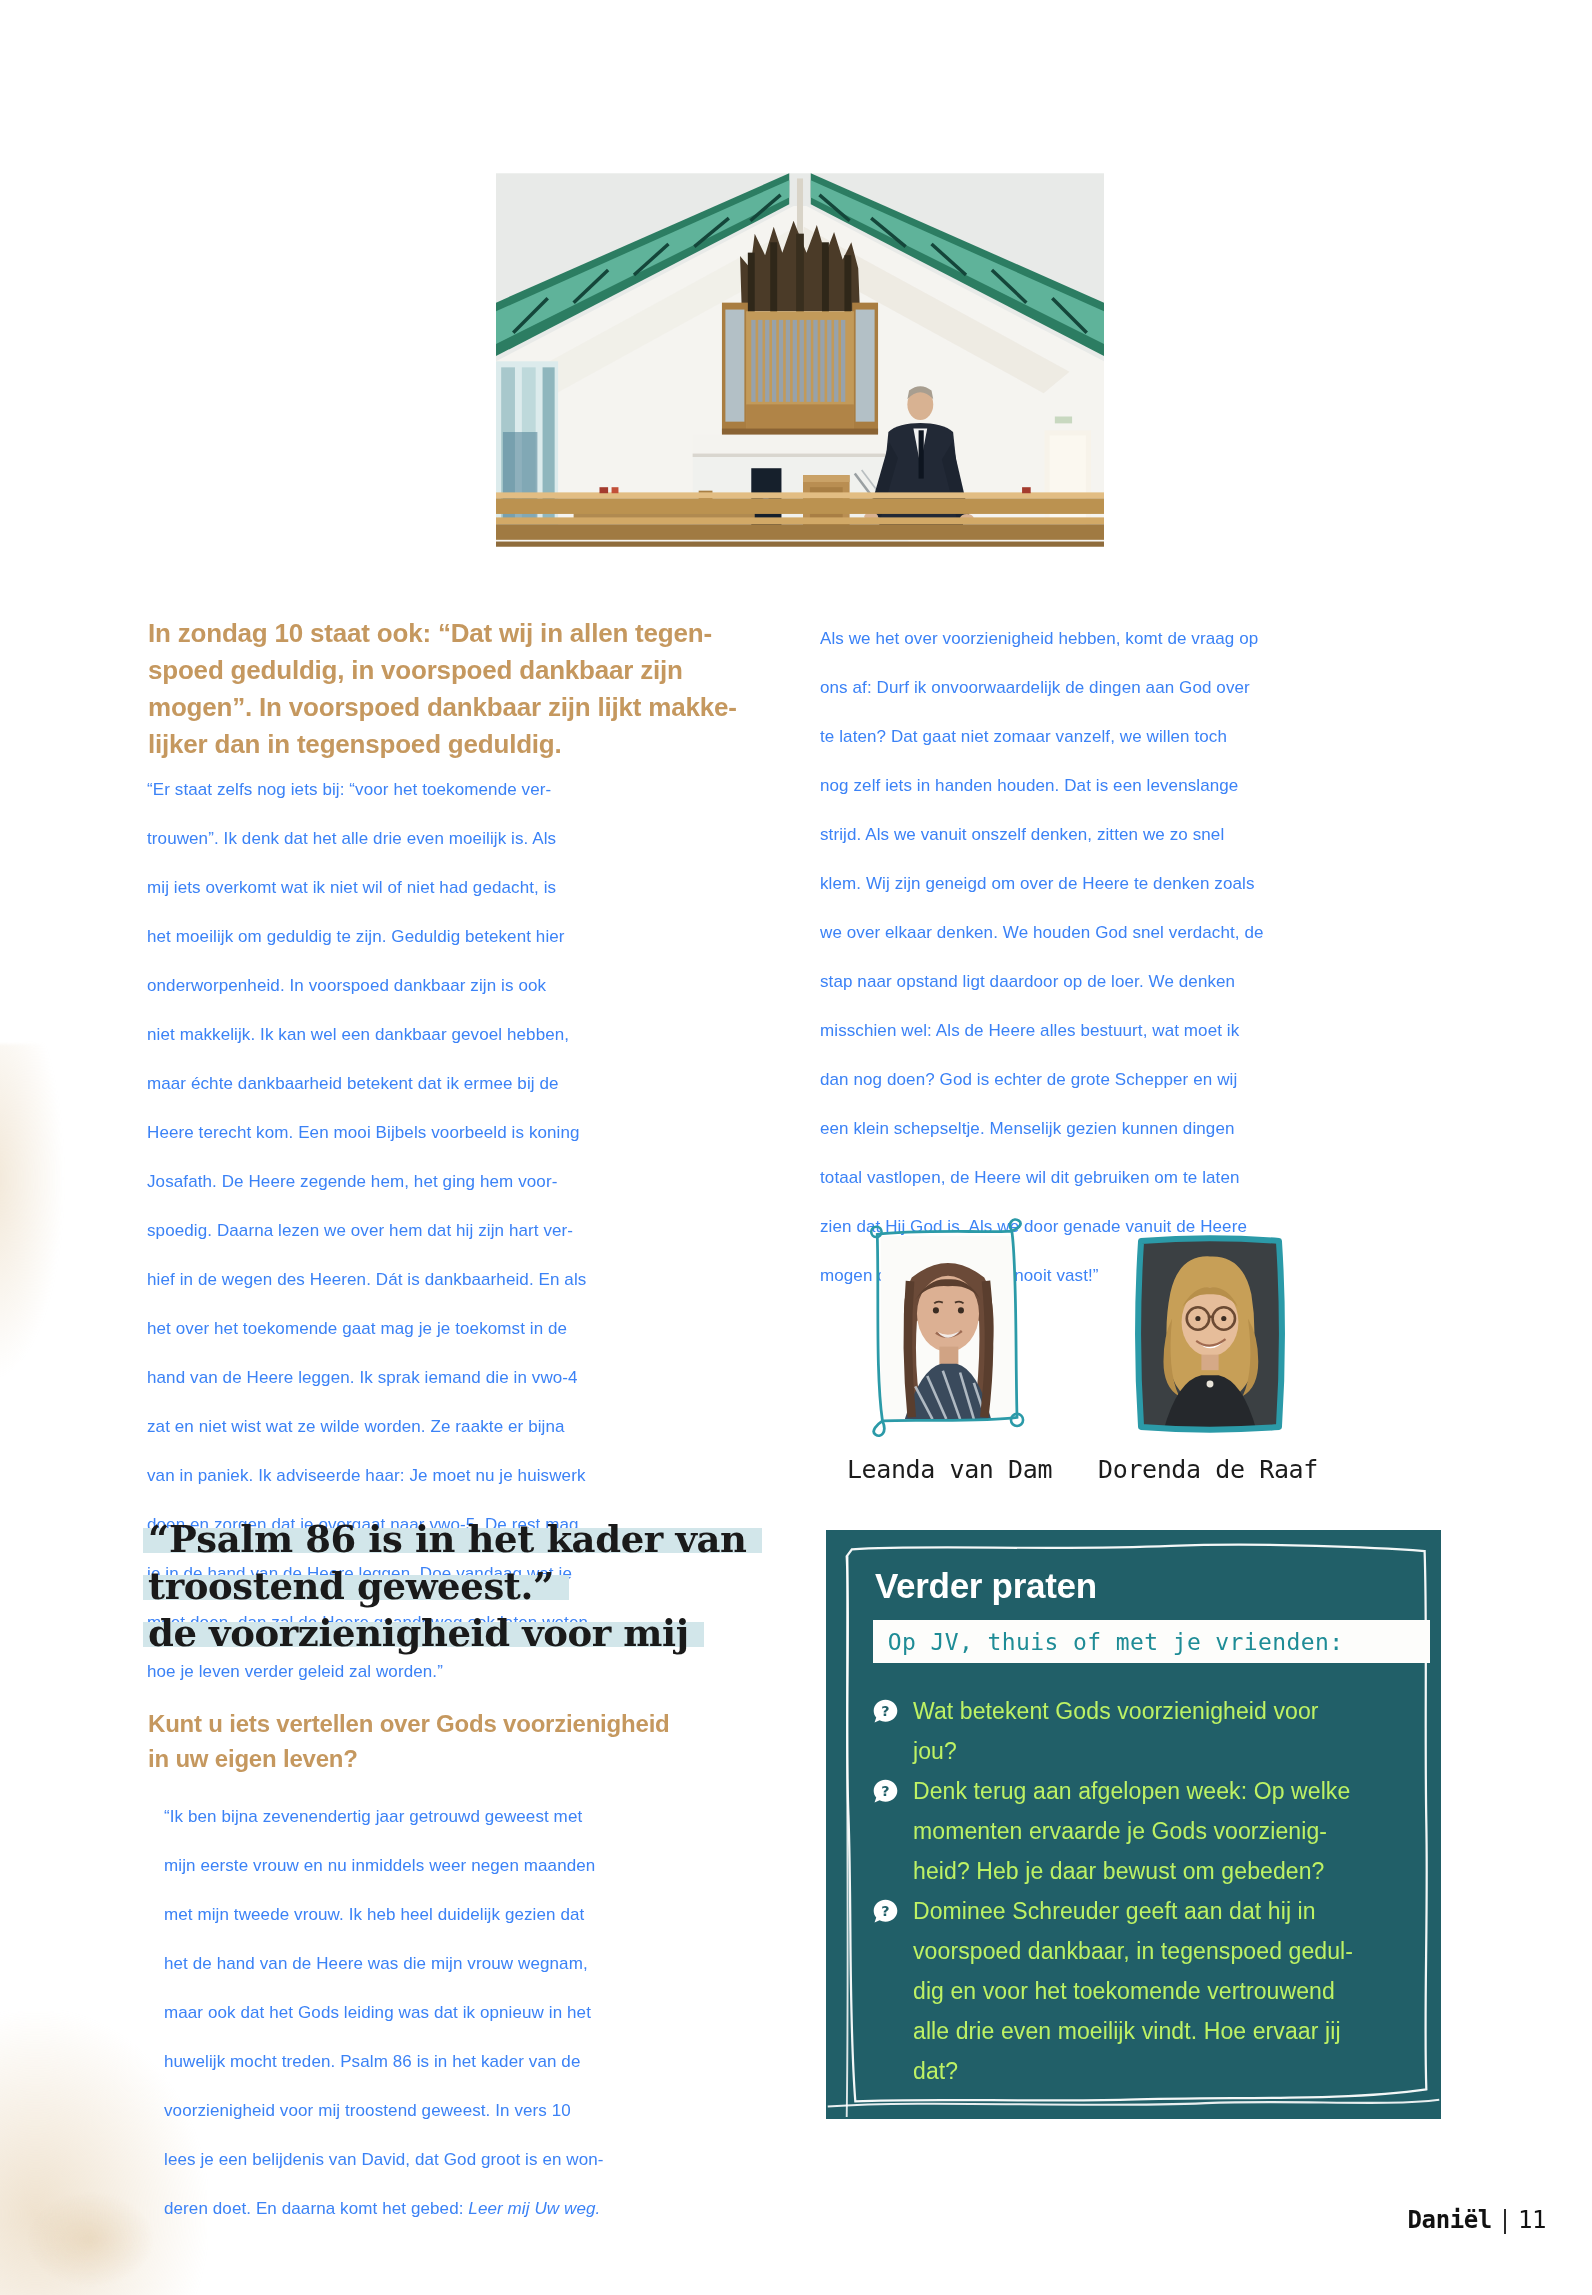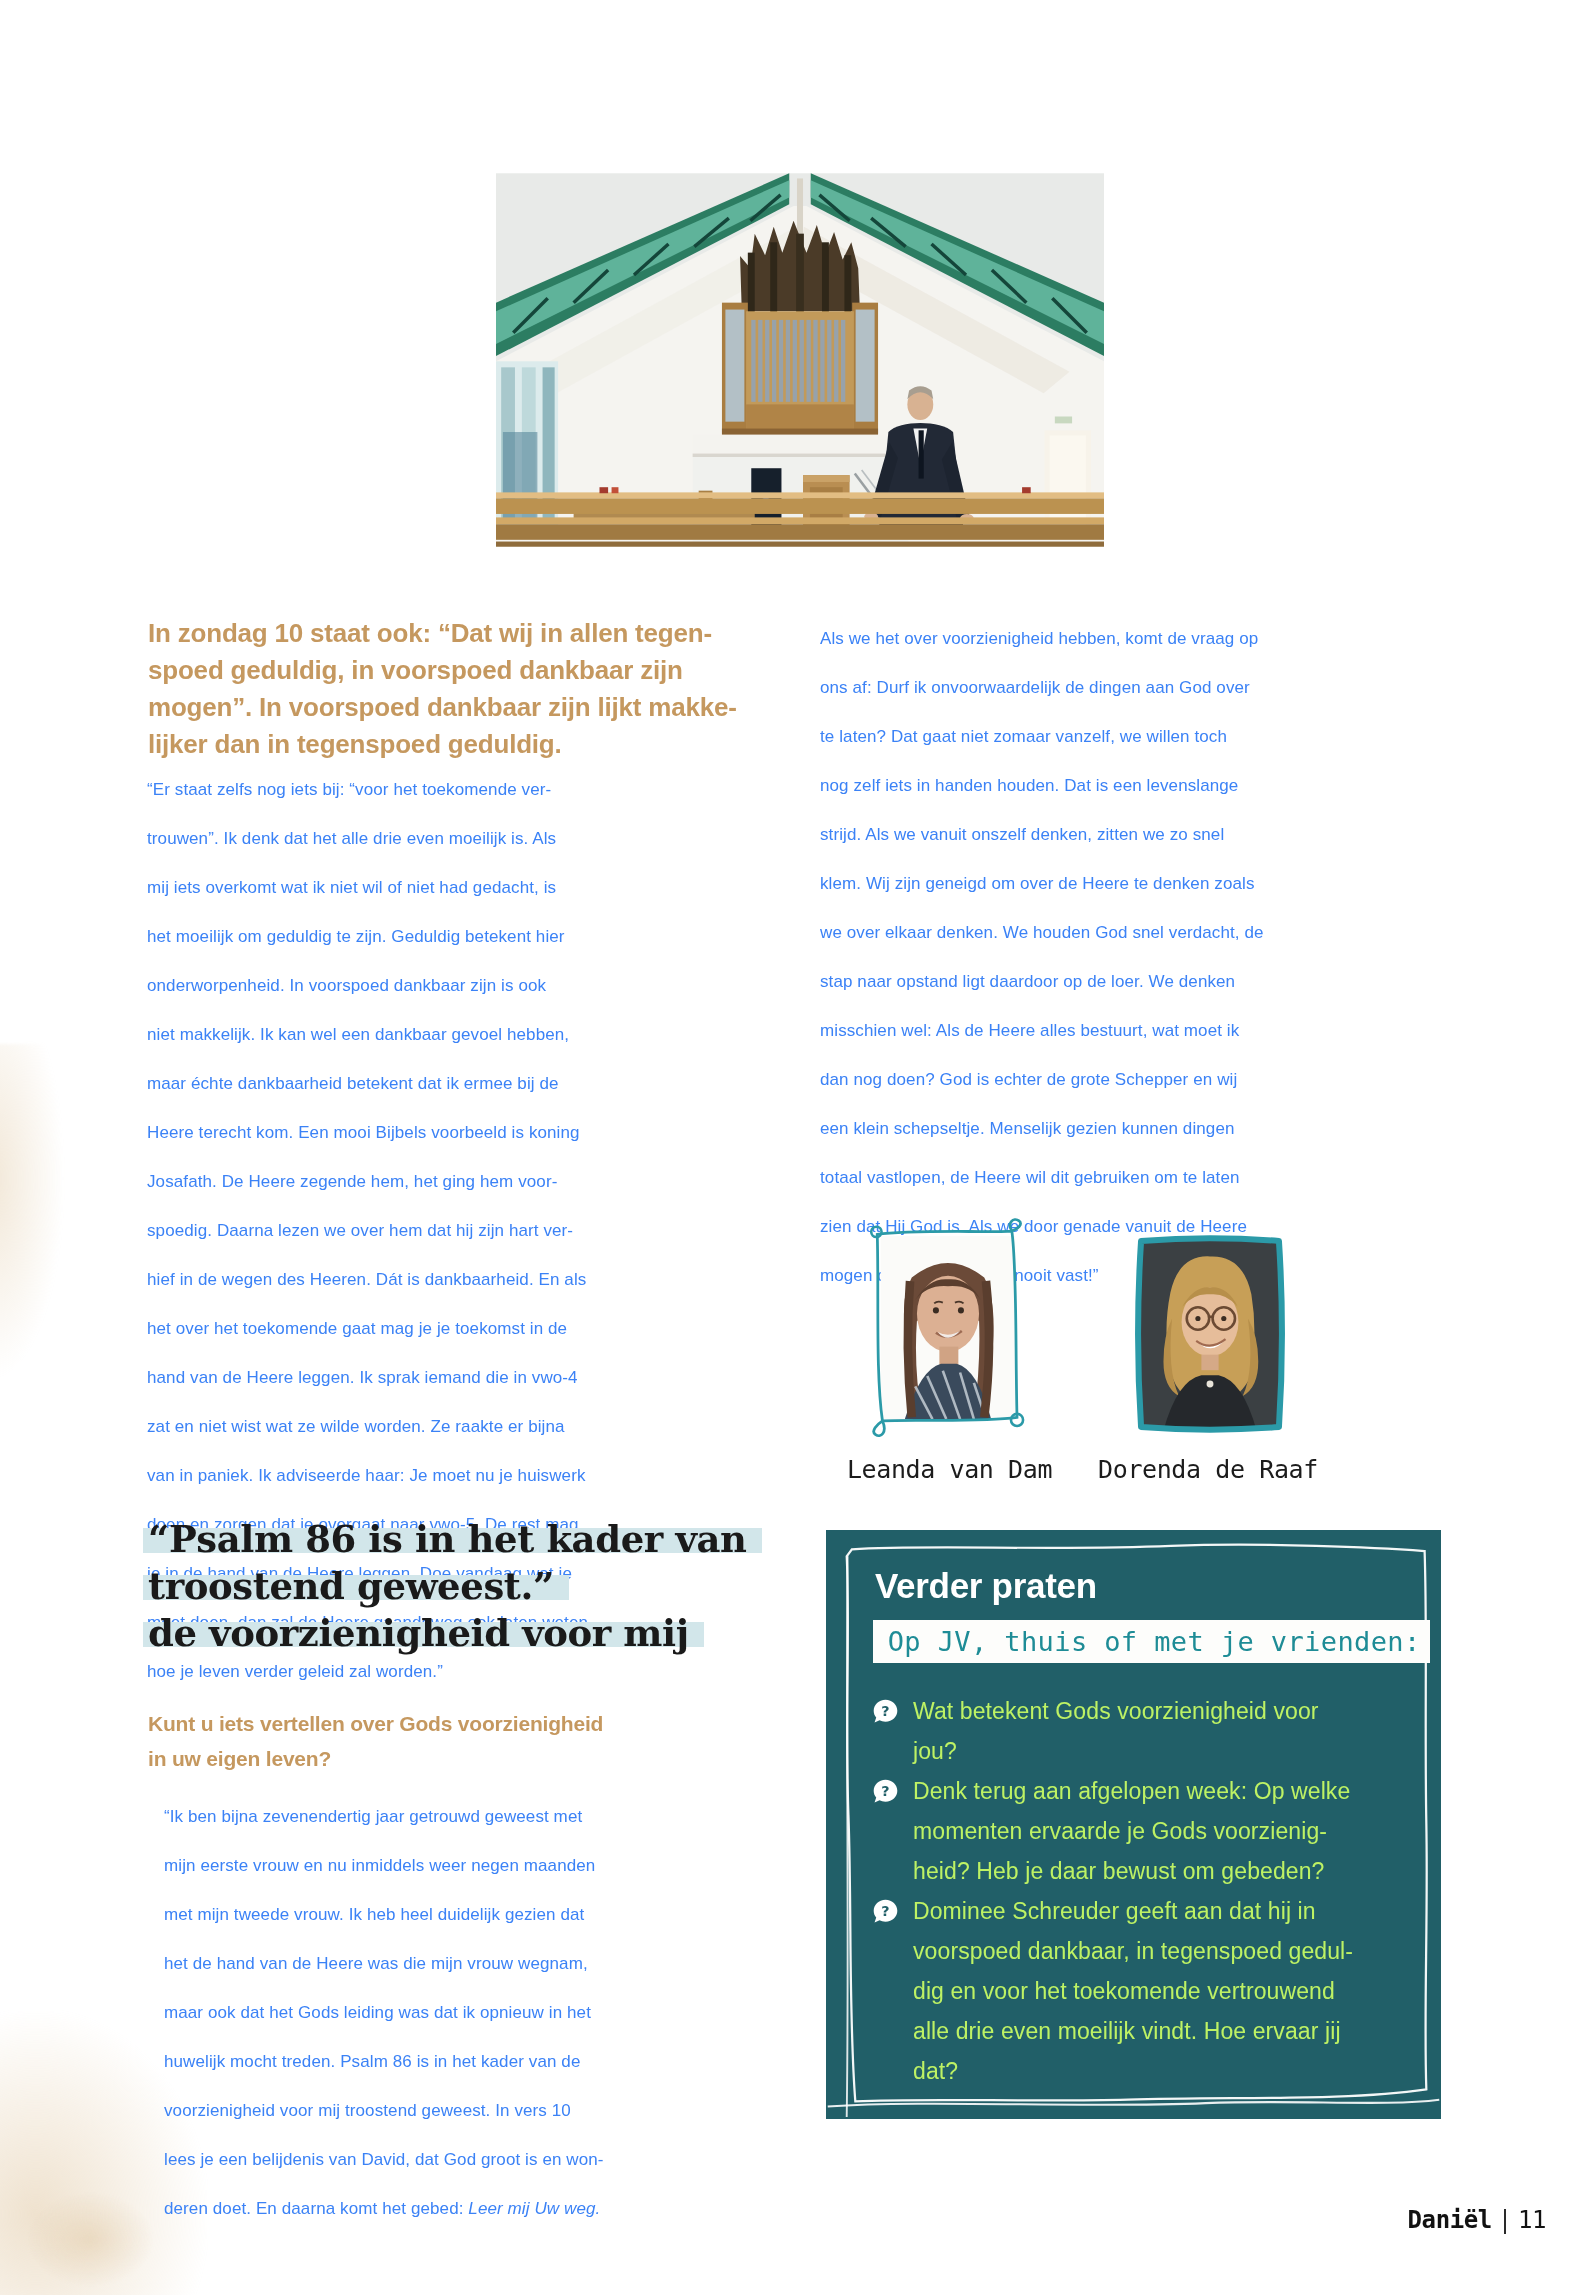--- a/index.html
+++ b/index.html
@@ -25,32 +25,32 @@
   .rightbody{left:820px;top:614px;width:673px;}
   .body2{left:164px;top:1792px;width:716px;}
   .body2 .it{font-style:italic;}
 
   .quote{position:absolute;left:148px;top:1516px;font-family:"DejaVu Serif",serif;font-weight:bold;
          font-size:37px;color:#1a1a1a;letter-spacing:-0.4px;}
   .quote .qline{height:47px;line-height:47px;white-space:nowrap;}
   .quote .hl{background:linear-gradient(to bottom, rgba(0,0,0,0) 24%, #d2e6ea 24%, #d2e6ea 81%, rgba(0,0,0,0) 81%);
              padding:0 15.5px 0 5.2px;margin-left:-5.2px;}
 
-  .subhead{position:absolute;left:148px;top:1706px;width:716px;font-weight:bold;font-size:21px;line-height:35px;
+  .subhead{position:absolute;left:148px;top:1706px;width:716px;font-weight:bold;font-size:24px;line-height:35px;
            color:#c5985f;white-space:pre-line;letter-spacing:-0.2px;}
 
   .portrait{position:absolute;}
   .pname{position:absolute;font-family:"DejaVu Sans Mono",monospace;font-size:25px;color:#1c1c1c;
          text-align:center;letter-spacing:-0.4px;white-space:nowrap;}
 
   .discussion{position:absolute;left:826px;top:1530px;width:615px;height:589px;background:#215f68;}
   .discussion .border-svg{position:absolute;left:0;top:0;}
   .box-title{position:absolute;left:49px;top:36px;font-size:35px;font-weight:bold;color:#ffffff;letter-spacing:-0.3px;}
   .box-bar{position:absolute;left:47px;top:90px;width:557px;height:43px;background:#fdfdfb;display:flex;align-items:center;}
-  .box-bar-text{font-family:"DejaVu Sans Mono",monospace;font-size:27px;color:#1e8c96;padding-left:14.7px;letter-spacing:0.4px;white-space:nowrap;}
+  .box-bar-text{font-family:"DejaVu Sans Mono",monospace;font-size:23px;color:#1e8c96;padding-left:14.7px;letter-spacing:0.4px;white-space:nowrap;}
   .qlist{position:absolute;left:46px;top:161px;width:544px;}
   .qitem{display:grid;grid-template-columns:41px 1fr;align-items:start;}
   .qicon{width:27px;height:27px;margin-top:7px;}
   .qtext{font-size:23px;line-height:40px;color:#bef264;white-space:pre-line;letter-spacing:0.1px;}
 
   .footer{position:absolute;left:1294px;top:2206px;width:252px;text-align:right;
           font-family:"DejaVu Sans Mono",monospace;font-size:24px;color:#111;letter-spacing:-0.4px;}
   .footer .mag{font-weight:bold;}
   .footer .sep{font-weight:normal;color:#2a2a2a;padding:0 6px;}
   .footer .num{font-weight:normal;}

